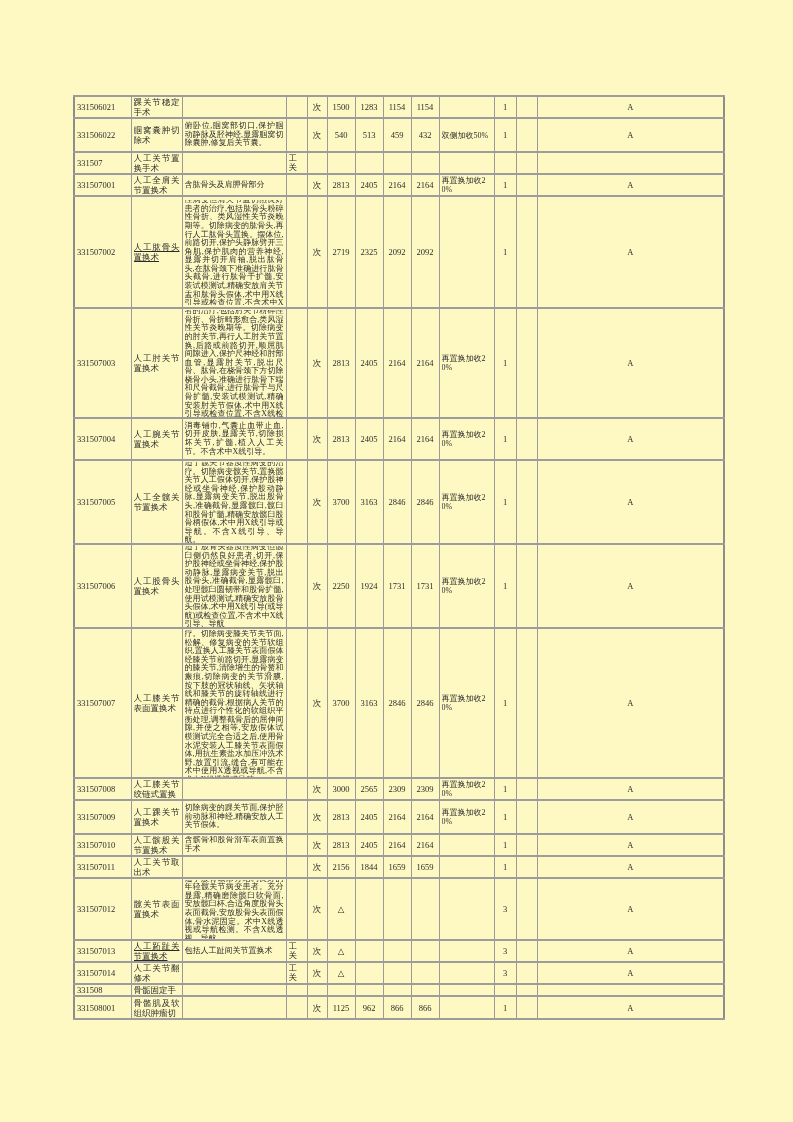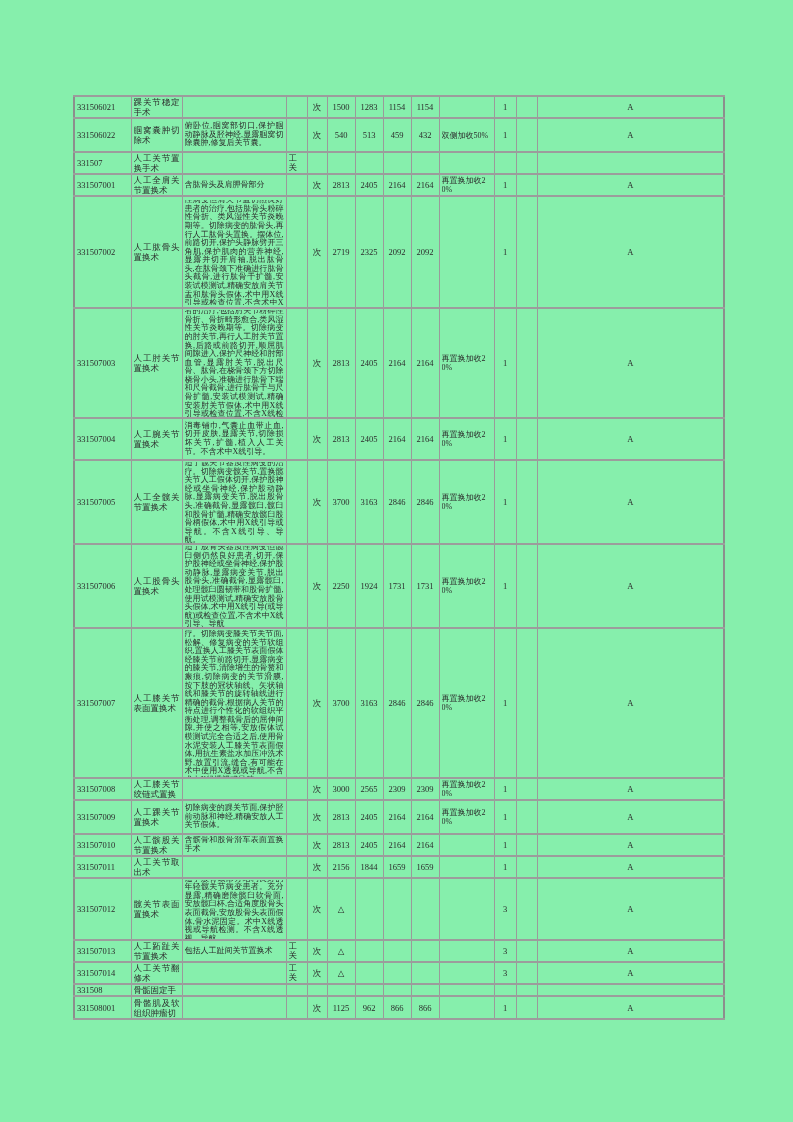--- a/index.html
+++ b/index.html
@@ -1,19 +1,19 @@
 <!DOCTYPE html>
 <html><head>
 <meta charset="utf-8">
 <style>
   html,body{margin:0;padding:0;background:#ffffff;}
   .page{
     position:relative;
     width:793px;height:1122px;
-    background:#86efac;
+    background:#fef9c3;
     font-family:"Liberation Serif","DejaVu Serif",serif;
     color:#2b2b2b;
     overflow:hidden;
   }
   table.fee-table{
     position:absolute;left:73px;top:95px;
     width:650px;
     border-collapse:collapse;
     table-layout:fixed;
     border:2px solid #8d8d8d;
@@ -333,21 +333,21 @@
             </div>
           </td>
         </tr>
         <tr style="height: 108px;">
           <td class="c-code">
             <div class="cellbox" style="height: 105px;">
               <span>331507002</span>
             </div>
           </td>
           <td class="c-name">
-            <div class="cellbox" style="height: 110px;">
+            <div class="cellbox" style="height: 110px; text-decoration: underline;">
               <span>人工肱骨头置换术</span>
             </div>
           </td>
           <td class="c-desc">
             <div class="cellbox" style="height: 105px;">
               <span>适于肩关节肱骨头部分器质性病变但肩关节盂仍然良好患者的治疗,包括肱骨头粉碎性骨折、类风湿性关节炎晚期等。切除病变的肱骨头,再行人工肱骨头置换。摆体位,前路切开,保护头静脉劈开三角肌,保护肌肉的营养神经,显露并切开肩袖,脱出肱骨头,在肱骨颈下准确进行肱骨头截骨,进行肱骨干扩髓,安装试模测试,精确安放肩关节盂和肱骨头假体,术中用X线引导或检查位置,不含术中X线检查</span>
             </div>
           </td>
           <td class="c-cat">
             <div class="cellbox" style="height: 105px;">
@@ -1070,21 +1070,21 @@
             </div>
           </td>
         </tr>
         <tr style="height: 22px;">
           <td class="c-code">
             <div class="cellbox" style="height: 19px;">
               <span>331507013</span>
             </div>
           </td>
           <td class="c-name">
-            <div class="cellbox" style="height: 19px;">
+            <div class="cellbox" style="height: 19px; text-decoration: underline;">
               <span>人工跖趾关节置换术</span>
             </div>
           </td>
           <td class="c-desc">
             <div class="cellbox" style="height: 19px;">
               <span>包括人工趾间关节置换术</span>
             </div>
           </td>
           <td class="c-cat">
             <div class="cellbox" style="height: 19px;">

